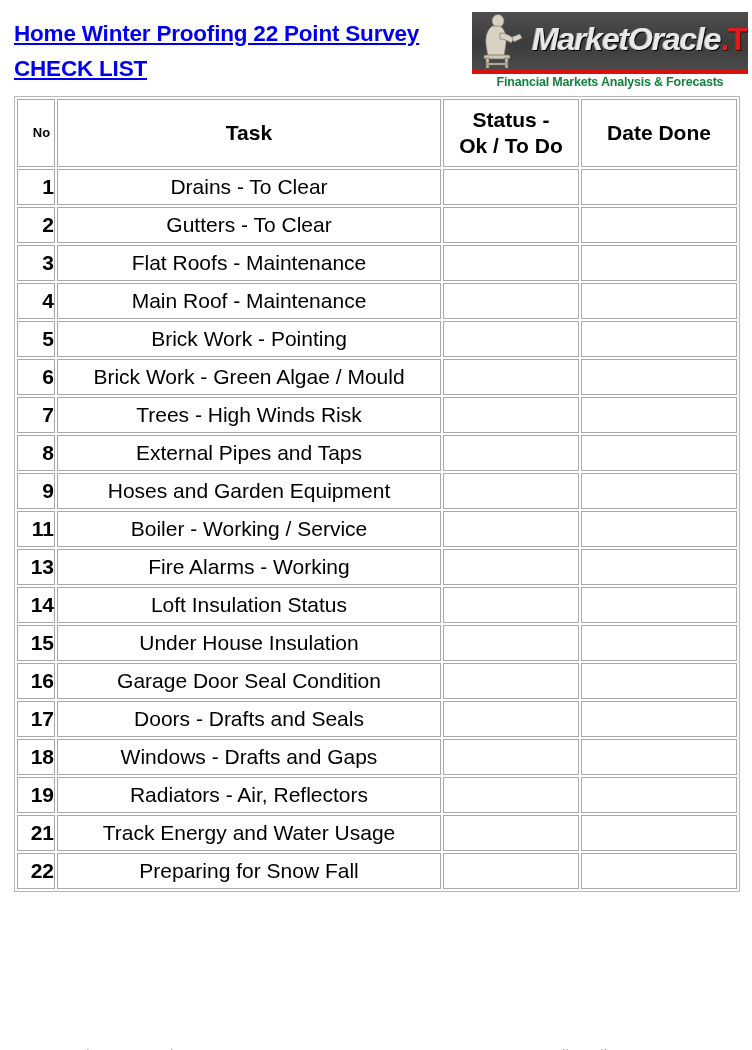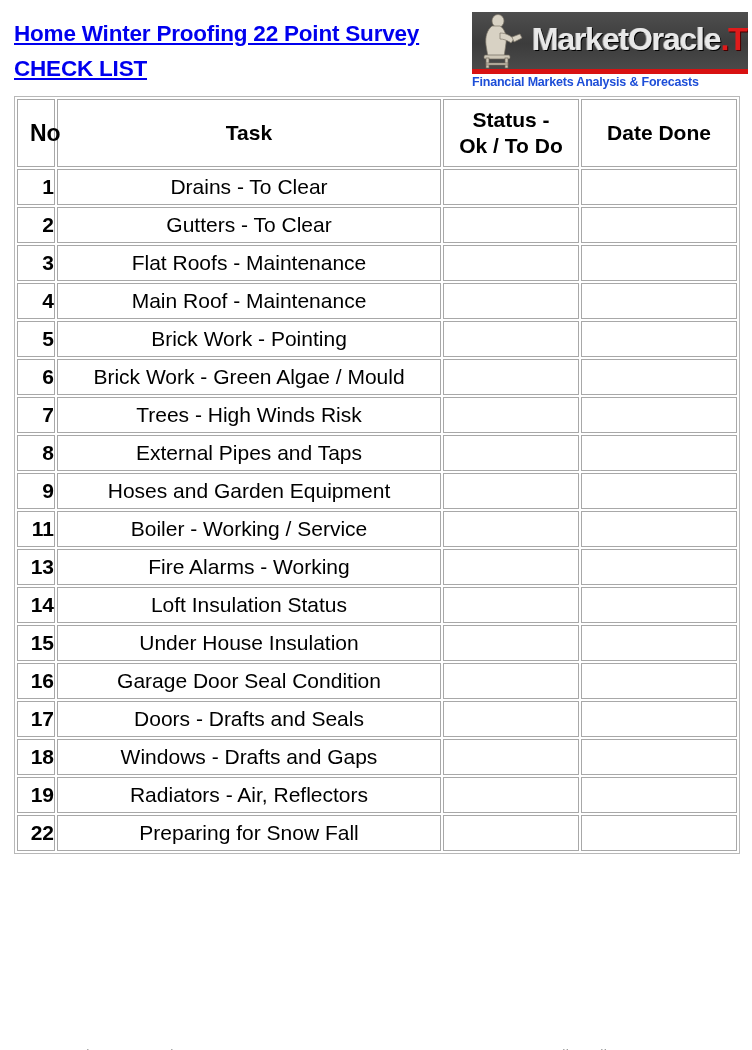--- a/index.html
+++ b/index.html
@@ -70,35 +70,36 @@
     top: 9px;
     font-size: 32px;
     font-weight: bold;
     letter-spacing: -1.2px;
     line-height: 36px;
     white-space: nowrap;
   }
   .wm-main {
     color: #e8e8e8;
     text-shadow: 1px 1px 0 #000, -1px 0 0 #9a9a9a;
+    font-style: italic;
   }
   .wm-tv {
     color: #e01b1b;
     text-shadow: 1px 1px 0 #400;
   }
   .logo-redbar {
     width: 276px;
     height: 5px;
     background: #d81111;
   }
   .logo-tagline {
     width: 276px;
     height: 16px;
-    text-align: left;
-    color: #1d4ed8;
+    text-align: center;
+    color: #15803d;
     font-size: 12.5px;
     font-weight: bold;
     line-height: 16px;
     letter-spacing: -0.2px;
     white-space: nowrap;
     background: #fff;
   }
 
   
   .table-wrap {
@@ -130,21 +131,21 @@
 
   thead th {
     text-align: center;
     font-weight: bold;
     font-size: 21px;
     line-height: 26px;
     color: #000000;
     height: 66px;
     padding: 2px 3px;
   }
-  thead th.th-no { font-size: 23px; padding-left: 12px; padding-right: 1px; margin-top: 48px; }
+  thead th.th-no { font-size: 13px; padding-left: 12px; padding-right: 1px; margin-top: 48px; }
 
   tbody td {
     height: 34px;
     font-size: 21px;
     line-height: 26px;
     color: #000000;
   }
   td.cell-no {
     text-align: right;
     font-weight: bold;
@@ -334,20 +335,26 @@
           <td class="cell-status"></td>
           <td class="cell-date"></td>
         </tr>
         <tr>
           <td class="cell-no">19</td>
           <td class="cell-task">Radiators - Air, Reflectors</td>
           <td class="cell-status"></td>
           <td class="cell-date"></td>
         </tr>
         <tr>
+          <td class="cell-no">21</td>
+          <td class="cell-task">Track Energy and Water Usage</td>
+          <td class="cell-status"></td>
+          <td class="cell-date"></td>
+        </tr>
+        <tr>
           <td class="cell-no">22</td>
           <td class="cell-task">Preparing for Snow Fall</td>
           <td class="cell-status"></td>
           <td class="cell-date"></td>
         </tr>
       </tbody>
   </table>
 </div>
 
 <div class="bottom-strip">

